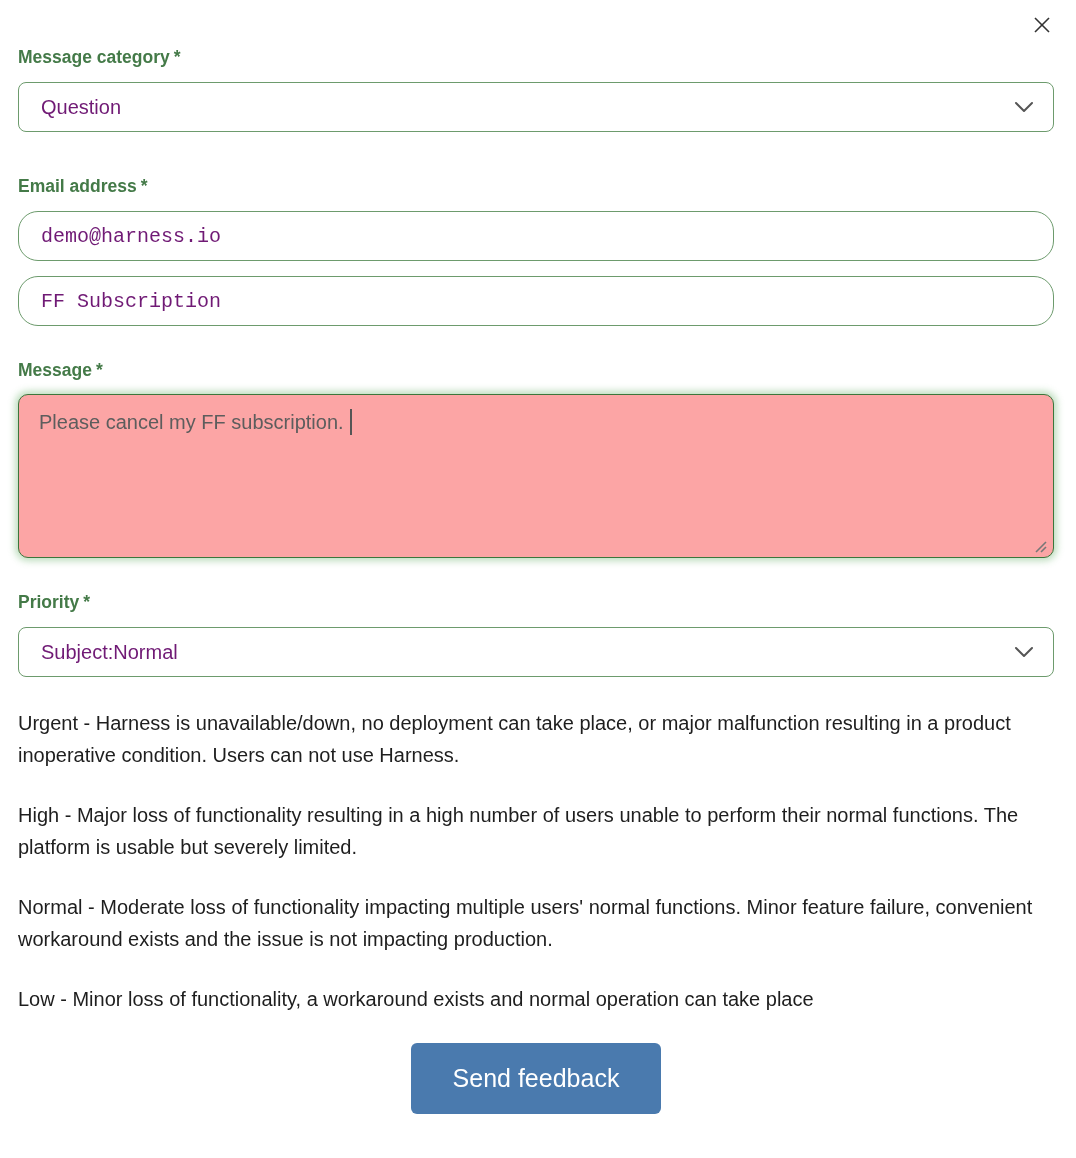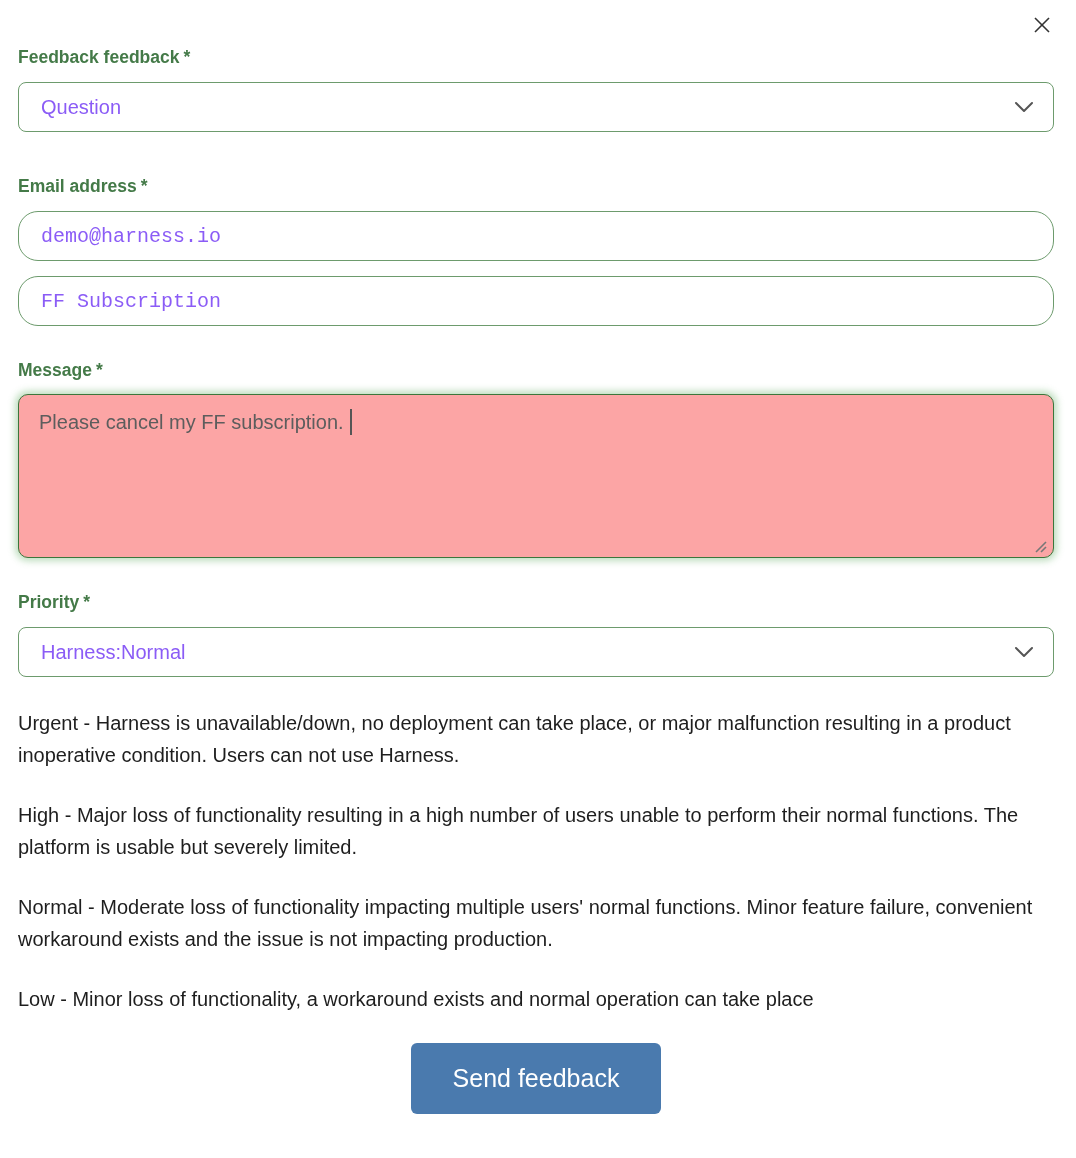--- a/index.html
+++ b/index.html
@@ -26,21 +26,21 @@
   }
   .field-label .req { margin-left: 4px; }
 
   
   .control {
     width: 100%; height: 50px; margin-top: 15px;
     border: 1px solid #6d9b6d; border-radius: 8px;
     background: #ffffff;
     display: flex; align-items: center;
     padding: 0 18px 0 22px;
-    font-size: 20px; color: #8b5cf6;
+    font-size: 20px; color: #701a75;
     position: relative;
   }
   .select { justify-content: space-between; cursor: pointer; }
   .select .chev { flex: 0 0 auto; margin-left: 10px; }
 
   input.control {
     display: block; line-height: 48px;
     font-family: Liberation Mono, monospace;
     outline: none;
     border-radius: 20px;
@@ -96,21 +96,21 @@
     <button class="close-btn">
       <span>
         <svg width="20" height="20" viewBox="0 0 20 20">
           <line x1="3" y1="3" x2="17" y2="17" stroke="#333333" stroke-width="1.6"></line>
           <line x1="17" y1="3" x2="3" y2="17" stroke="#333333" stroke-width="1.6"></line>
         </svg>
       </span>
     </button>
   </div>
 
-  <span class="field-label"><span>Feedback feedback</span><span class="req">*</span></span>
+  <span class="field-label"><span>Message category</span><span class="req">*</span></span>
   <div class="control select" role="combobox">
     <span>Question</span>
     <span class="chev">
       <svg width="22" height="14" viewBox="0 0 22 14">
         <polyline points="3,3 11,11 19,3" fill="none" stroke="#555555" stroke-width="2" stroke-linecap="round" stroke-linejoin="round"></polyline>
       </svg>
     </span>
   </div>
 
   <span class="field-label gap"><span>Email address</span><span class="req">*</span></span>
@@ -127,21 +127,21 @@
     <span class="resize-handle">
       <svg width="16" height="16" viewBox="0 0 16 16">
         <line x1="4" y1="14" x2="14" y2="4" stroke="#777777" stroke-width="1.6"></line>
         <line x1="9" y1="14" x2="14" y2="9" stroke="#777777" stroke-width="1.6"></line>
       </svg>
     </span>
   </div>
 
   <span class="field-label" style="margin-top:34px"><span>Priority</span><span class="req">*</span></span>
   <div class="control select" role="combobox">
-    <span>Harness:Normal</span>
+    <span>Subject:Normal</span>
     <span class="chev">
       <svg width="22" height="14" viewBox="0 0 22 14">
         <polyline points="3,3 11,11 19,3" fill="none" stroke="#555555" stroke-width="2" stroke-linecap="round" stroke-linejoin="round"></polyline>
       </svg>
     </span>
   </div>
 
   <p class="desc first">Urgent - Harness is unavailable/down, no deployment can take place, or major malfunction resulting in a product inoperative condition. Users can not use Harness.</p>
   <p class="desc">High - Major loss of functionality resulting in a high number of users unable to perform their normal functions. The platform is usable but severely limited.</p>
   <p class="desc">Normal - Moderate loss of functionality impacting multiple users' normal functions. Minor feature failure, convenient workaround exists and the issue is not impacting production.</p>

